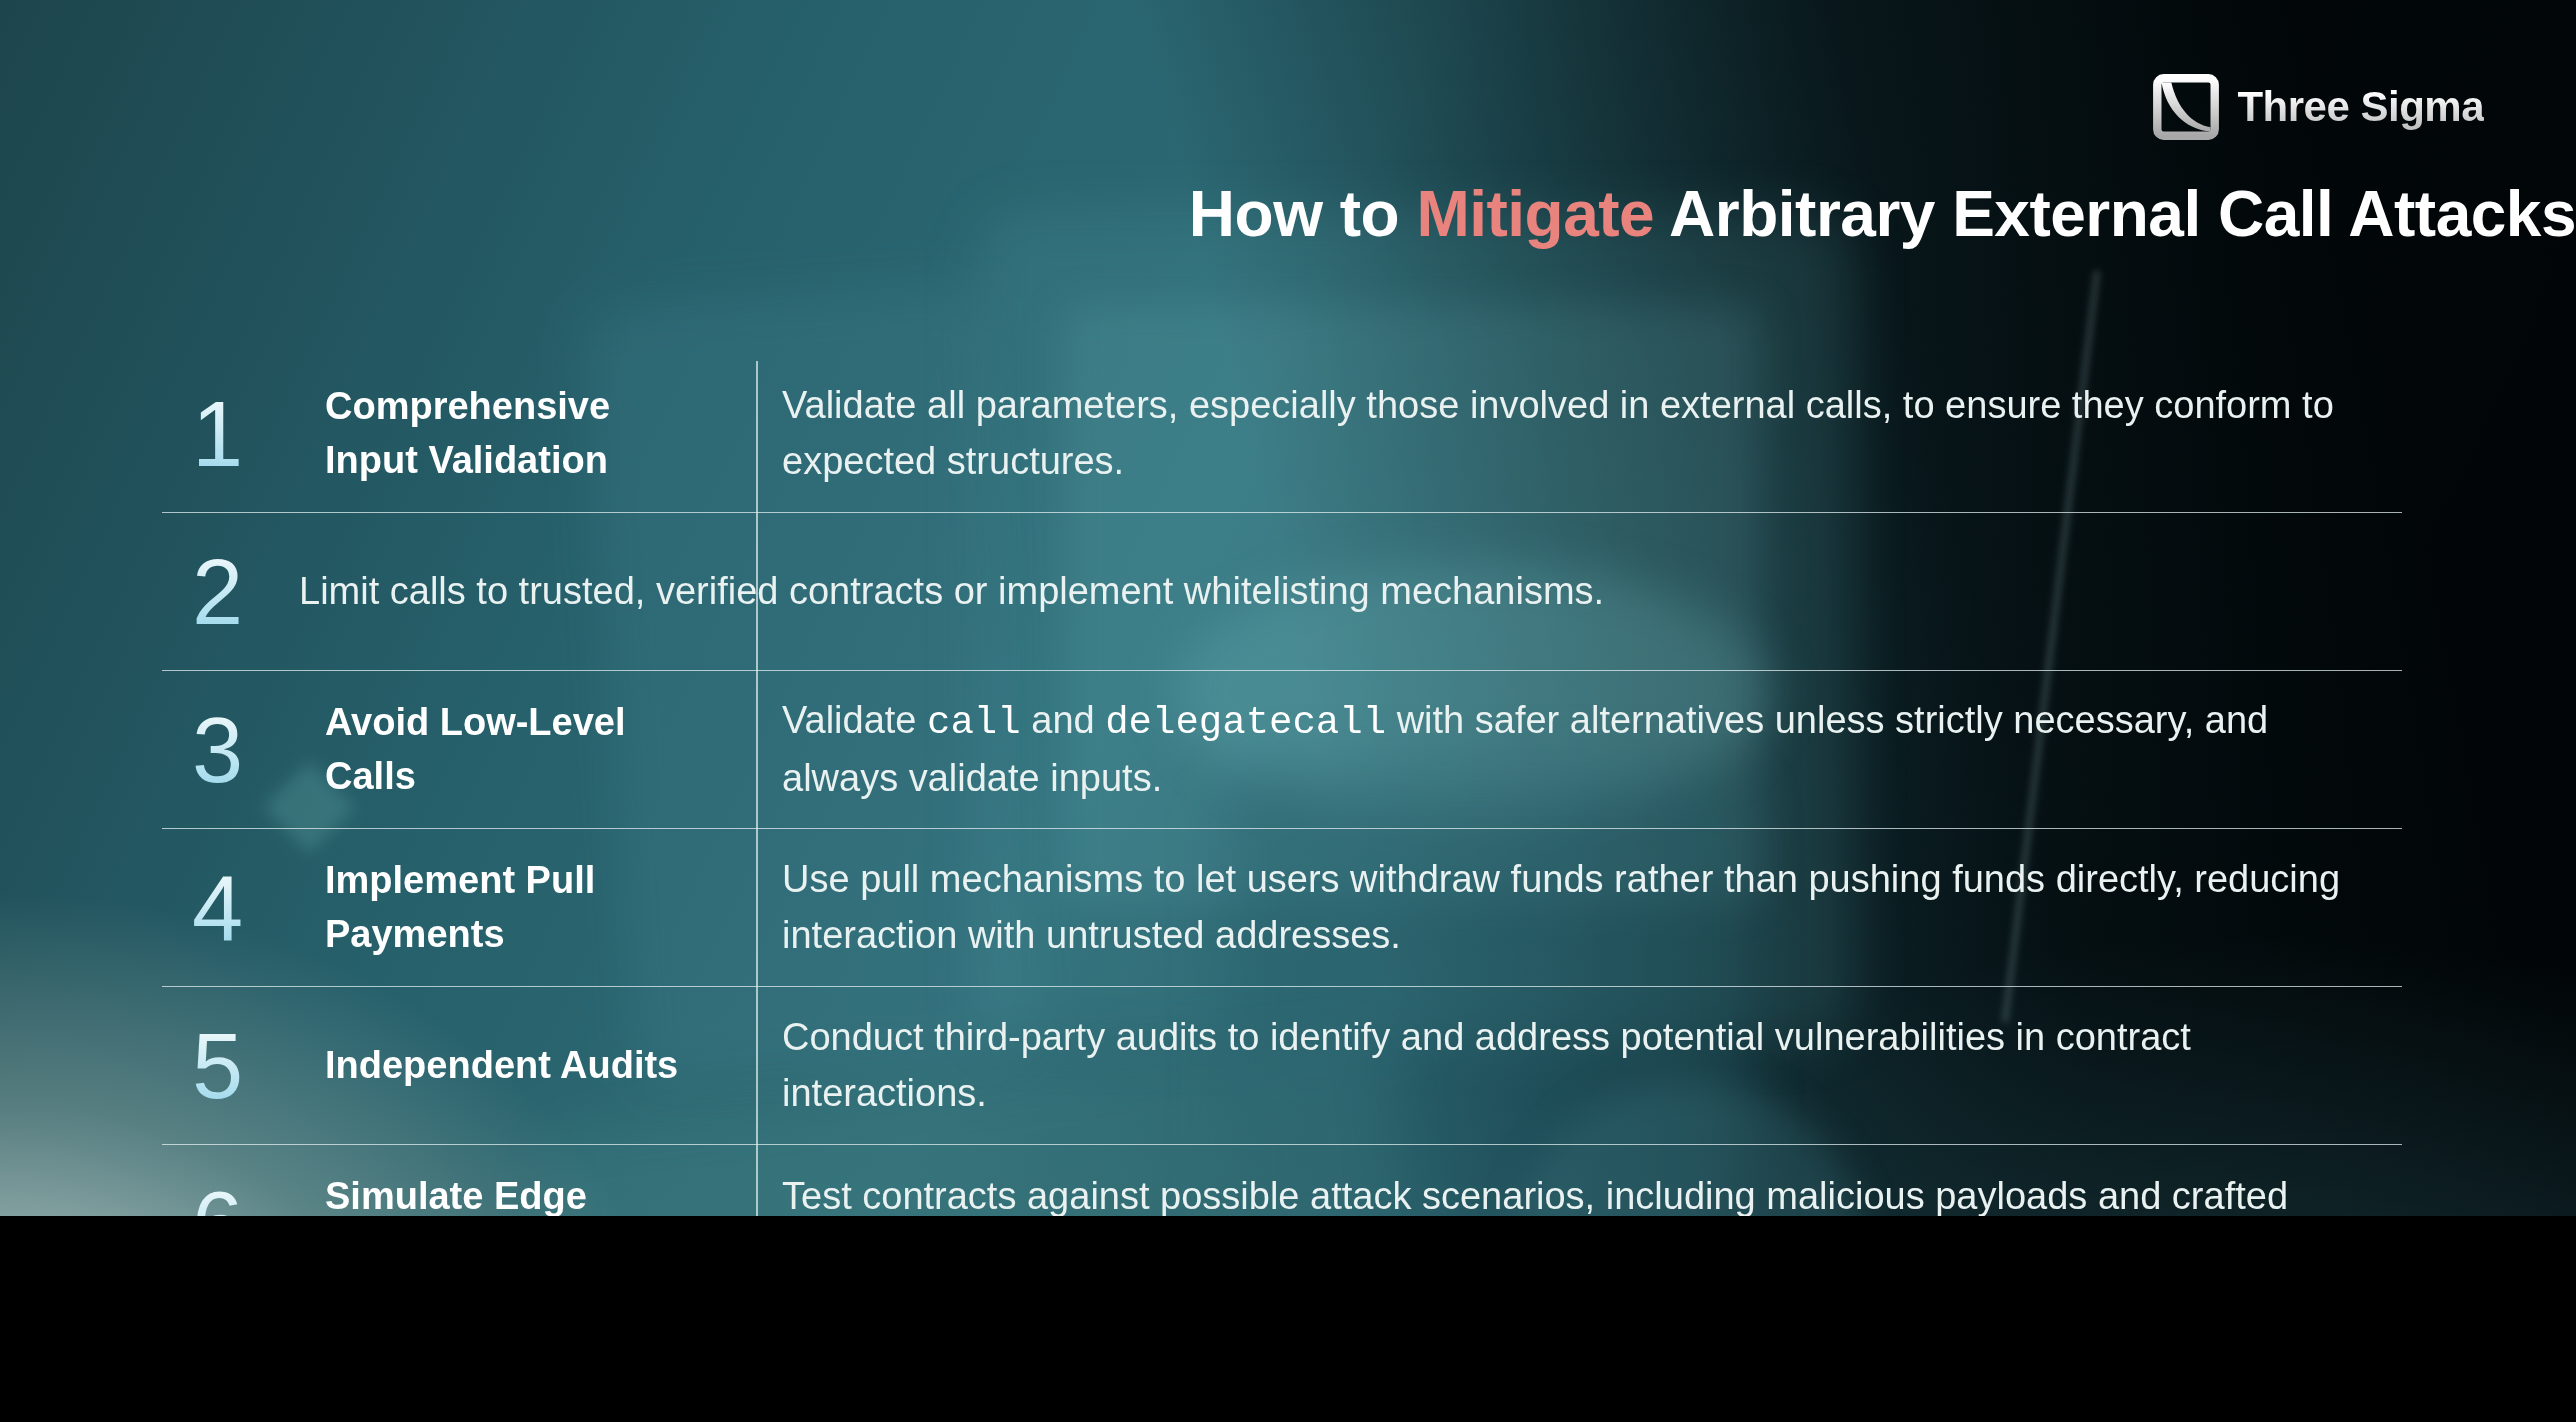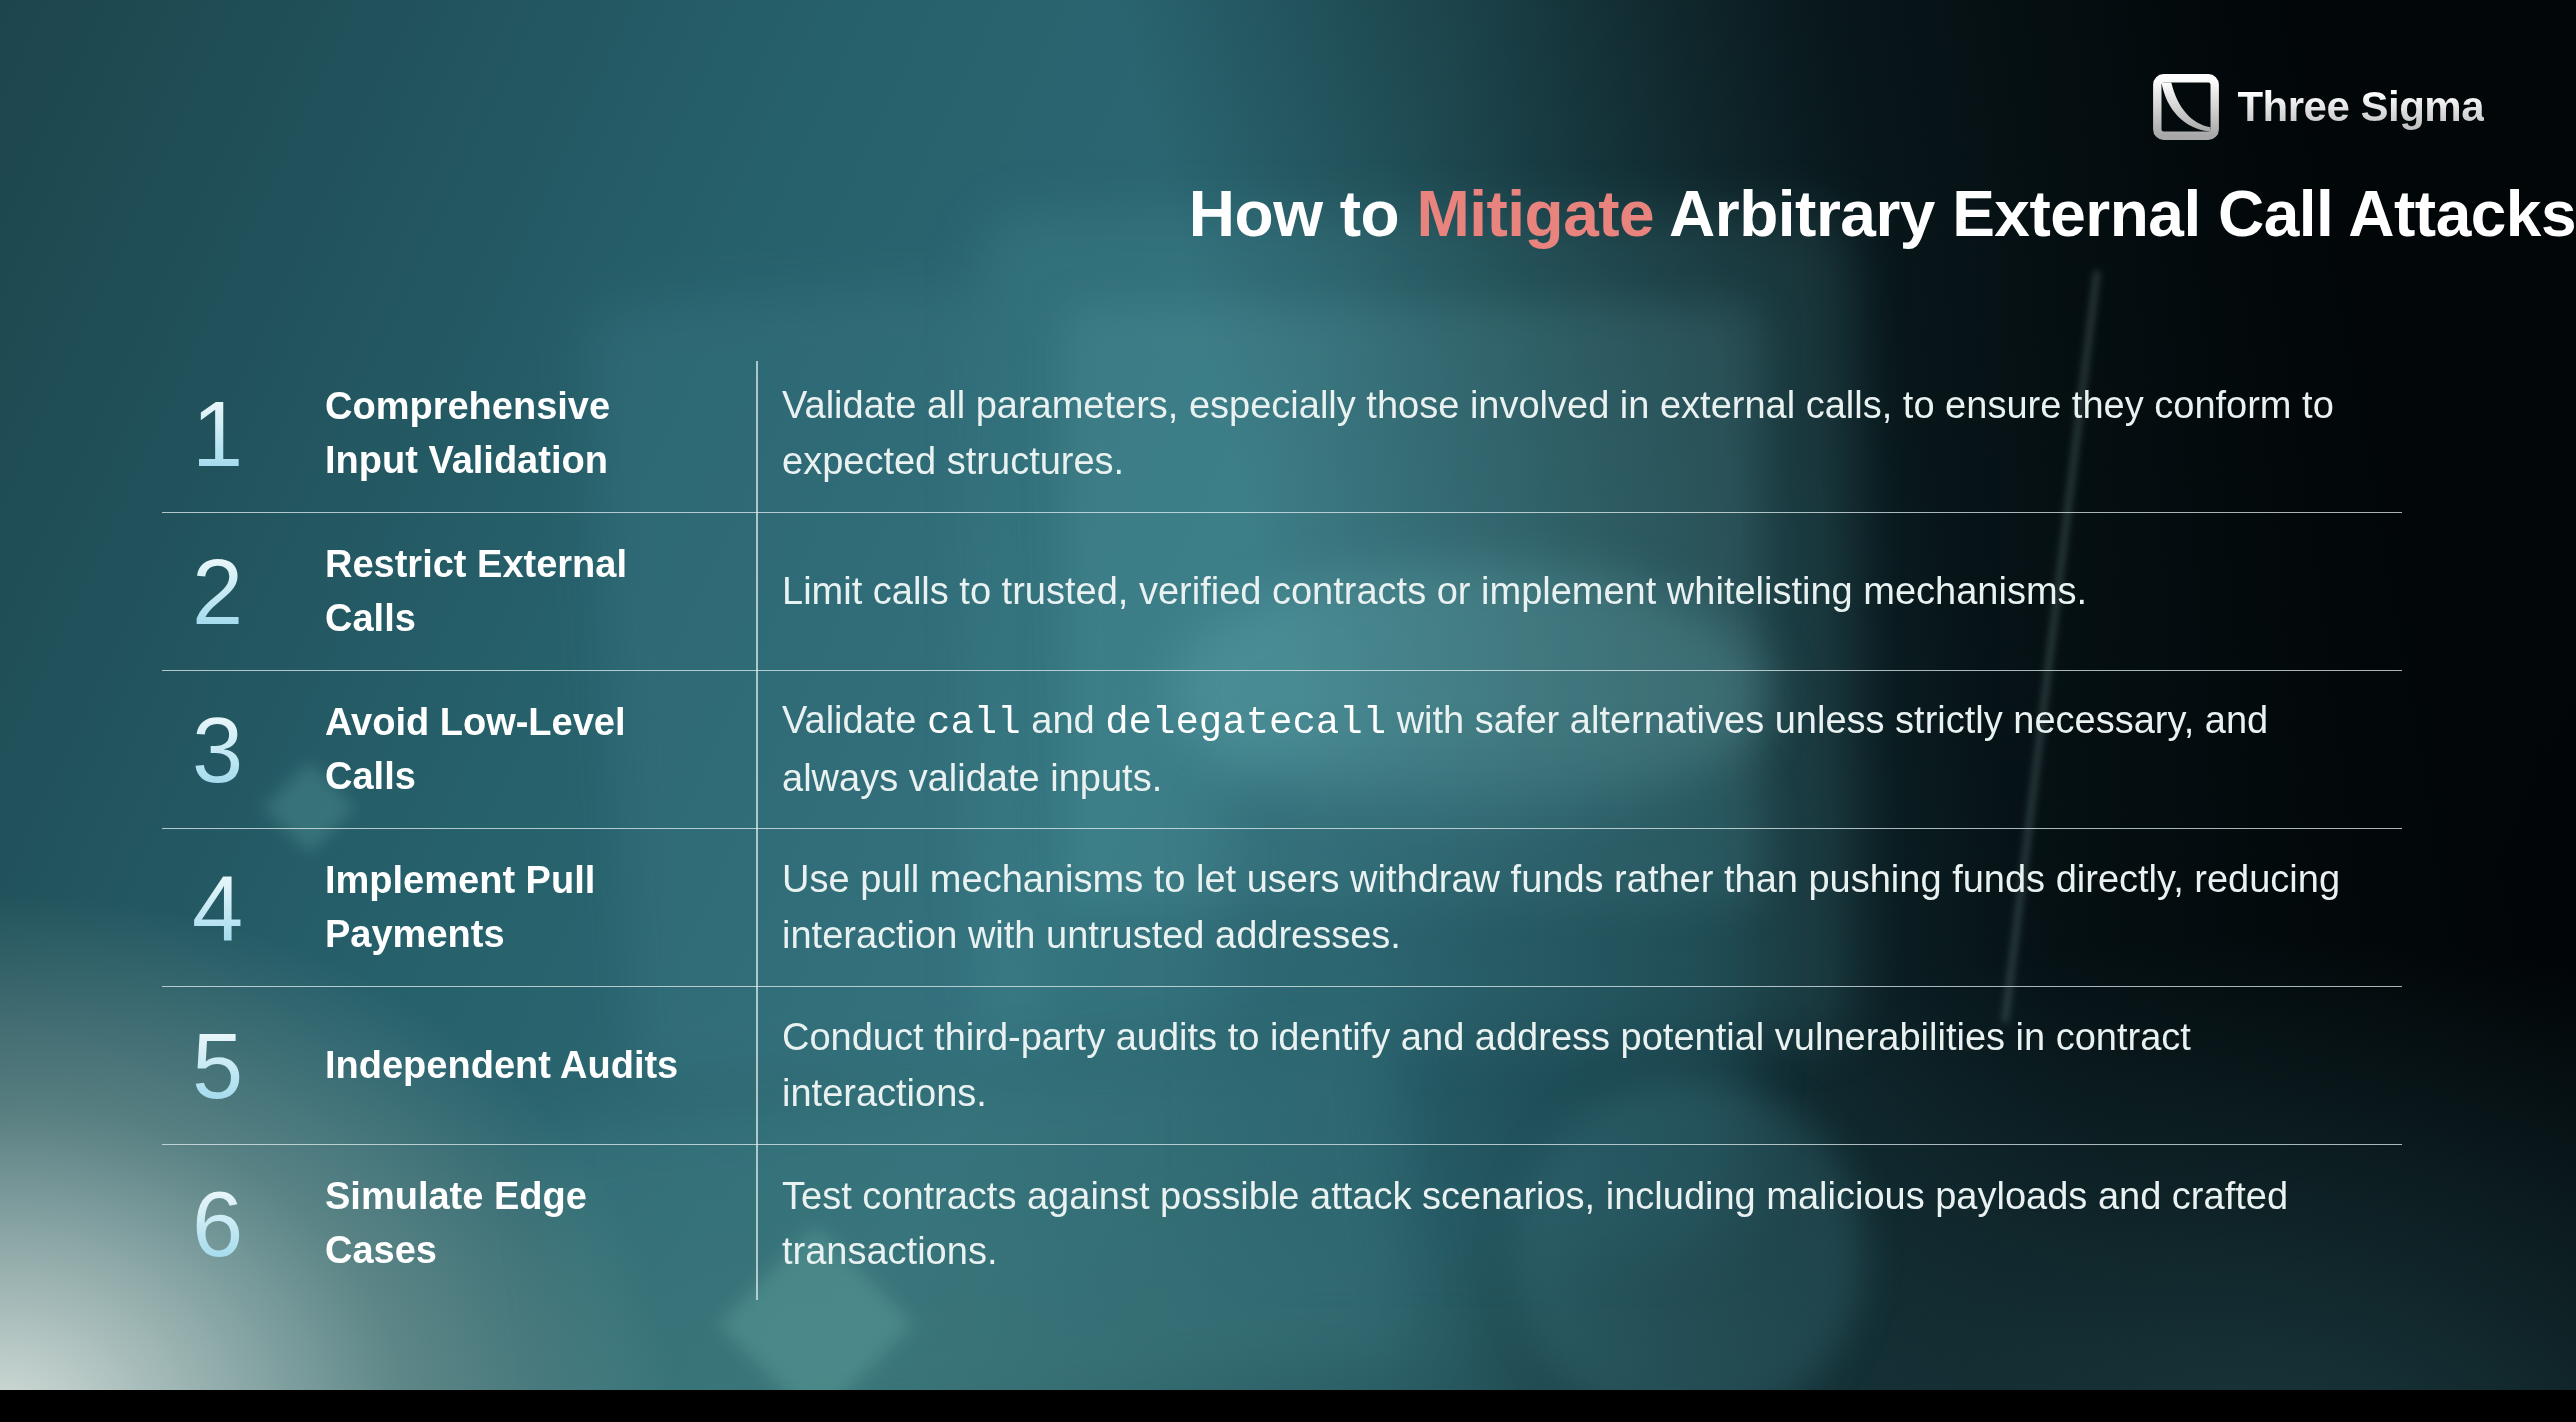--- a/index.html
+++ b/index.html
@@ -1,18 +1,18 @@
 <!DOCTYPE html>
 <html style="font-size:14.8px"><head>
 <meta charset="utf-8">
 <style>
   html,body{margin:0;padding:0;background:#000;}
   #canvas{
     position:relative;
-    width:2576px;height:1390px;
+    width:2576px;height:1216px;
     overflow:hidden;
     font-family:"Liberation Sans","DejaVu Sans",sans-serif;
   }
   
   .bg-base{
     position:absolute;inset:0;
     background:
       radial-gradient(969px 757px at 0px 1423px, rgba(228,234,228,0.92), rgba(158,178,170,0.42) 42%, rgba(120,150,140,0.0) 70%),
       radial-gradient(1384px 600px at 877px 1423px, rgba(92,132,110,0.22), rgba(92,132,110,0) 70%),
       radial-gradient(1384px 830px at 2260px 1476px, rgba(30,66,72,0.85), rgba(30,66,72,0) 65%),
@@ -127,21 +127,20 @@
     <div class="v-divider"></div>
 
     <div class="row">
       <div class="num">1</div>
       <div class="rtitle">Comprehensive<br>Input Validation</div>
       <div class="rdesc"><span>Validate all parameters, especially those involved in external calls, to ensure they conform to expected structures.</span></div>
     </div>
 
     <div class="row">
       <div class="num">2</div>
-      <div class="rtitle">Restrict External Calls</div>
       <div class="rdesc"><span>Limit calls to trusted, verified contracts or implement whitelisting mechanisms.</span></div>
     </div>
 
     <div class="row">
       <div class="num">3</div>
       <div class="rtitle">Avoid Low-Level<br>Calls</div>
       <div class="rdesc"><span>Validate </span><span class="code">call</span><span> and </span><span class="code">delegatecall</span><span> with safer alternatives unless strictly necessary, and always validate inputs.</span></div>
     </div>
 
     <div class="row">

